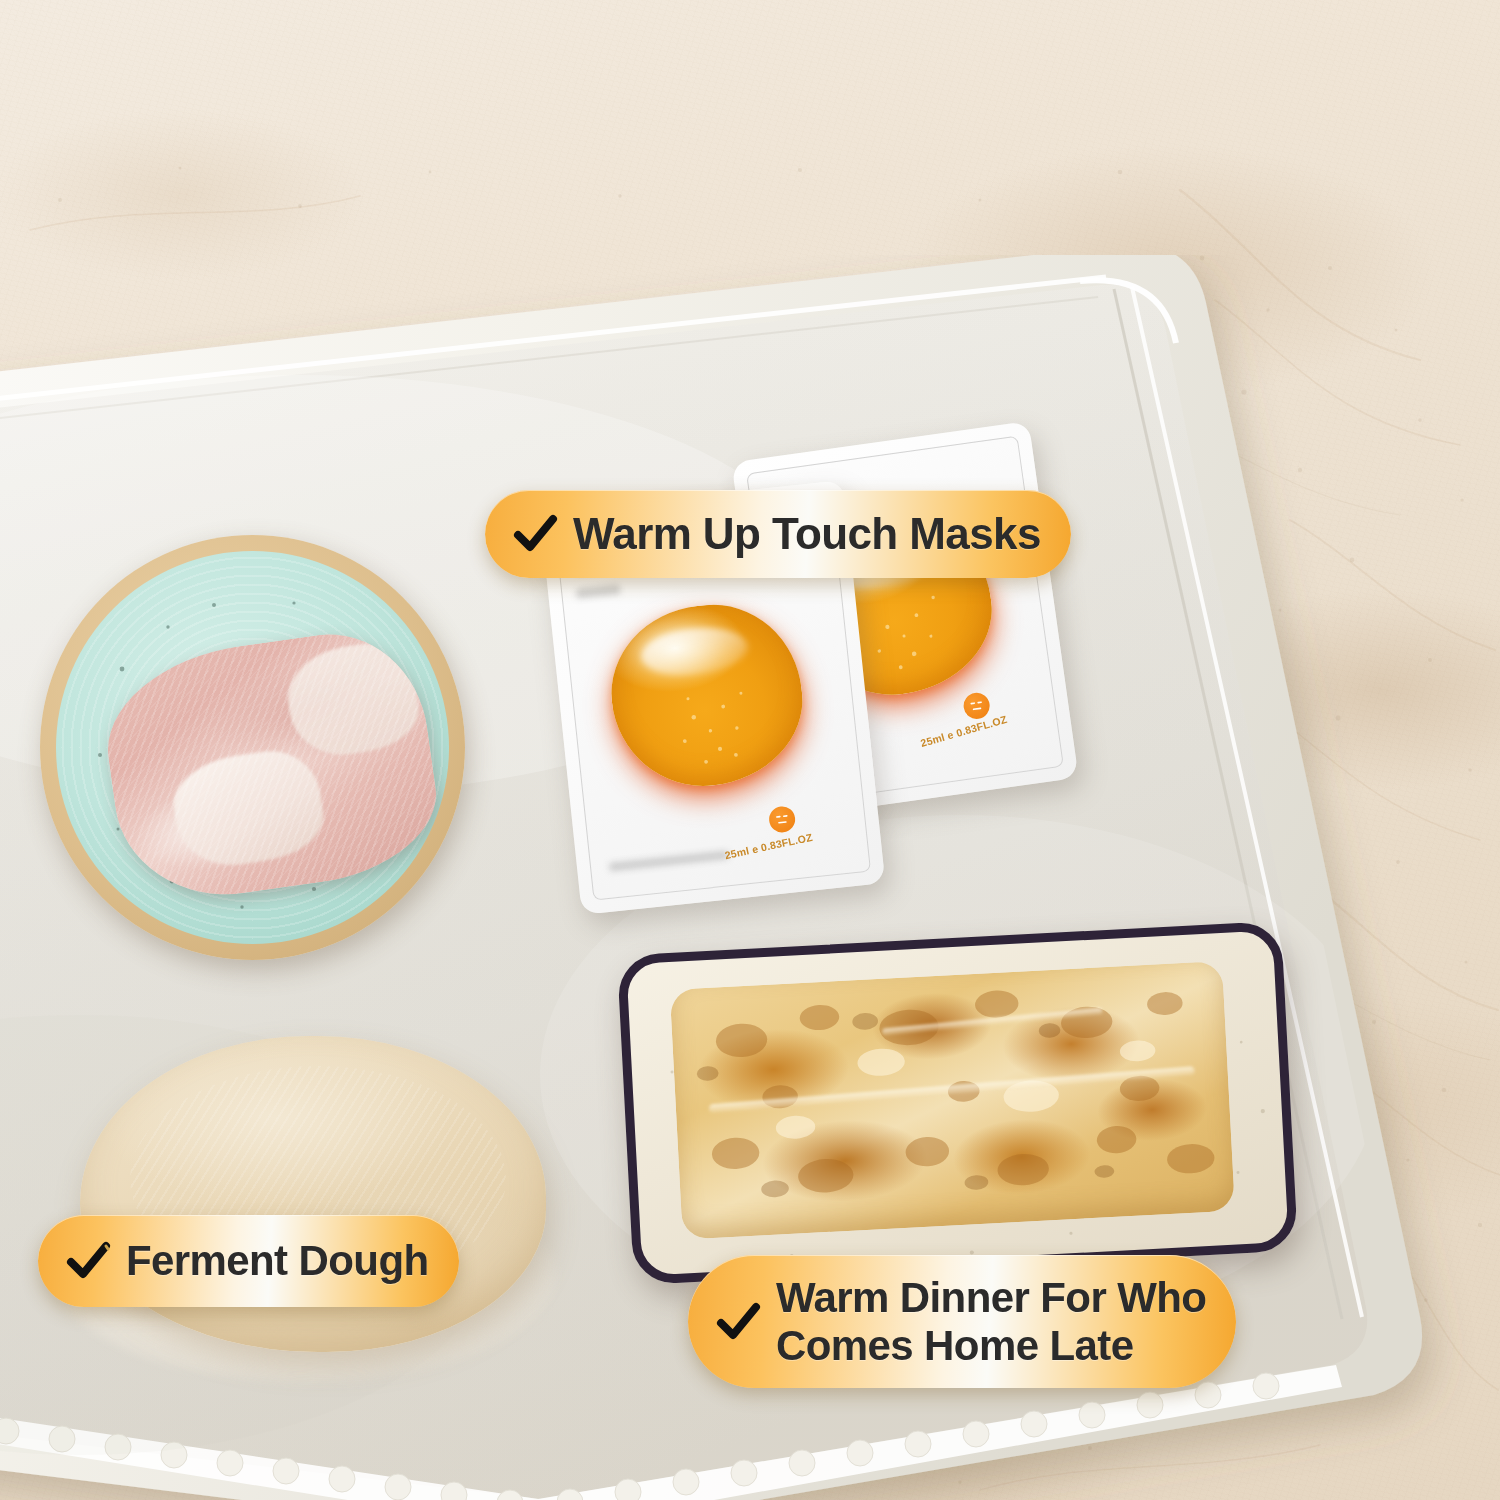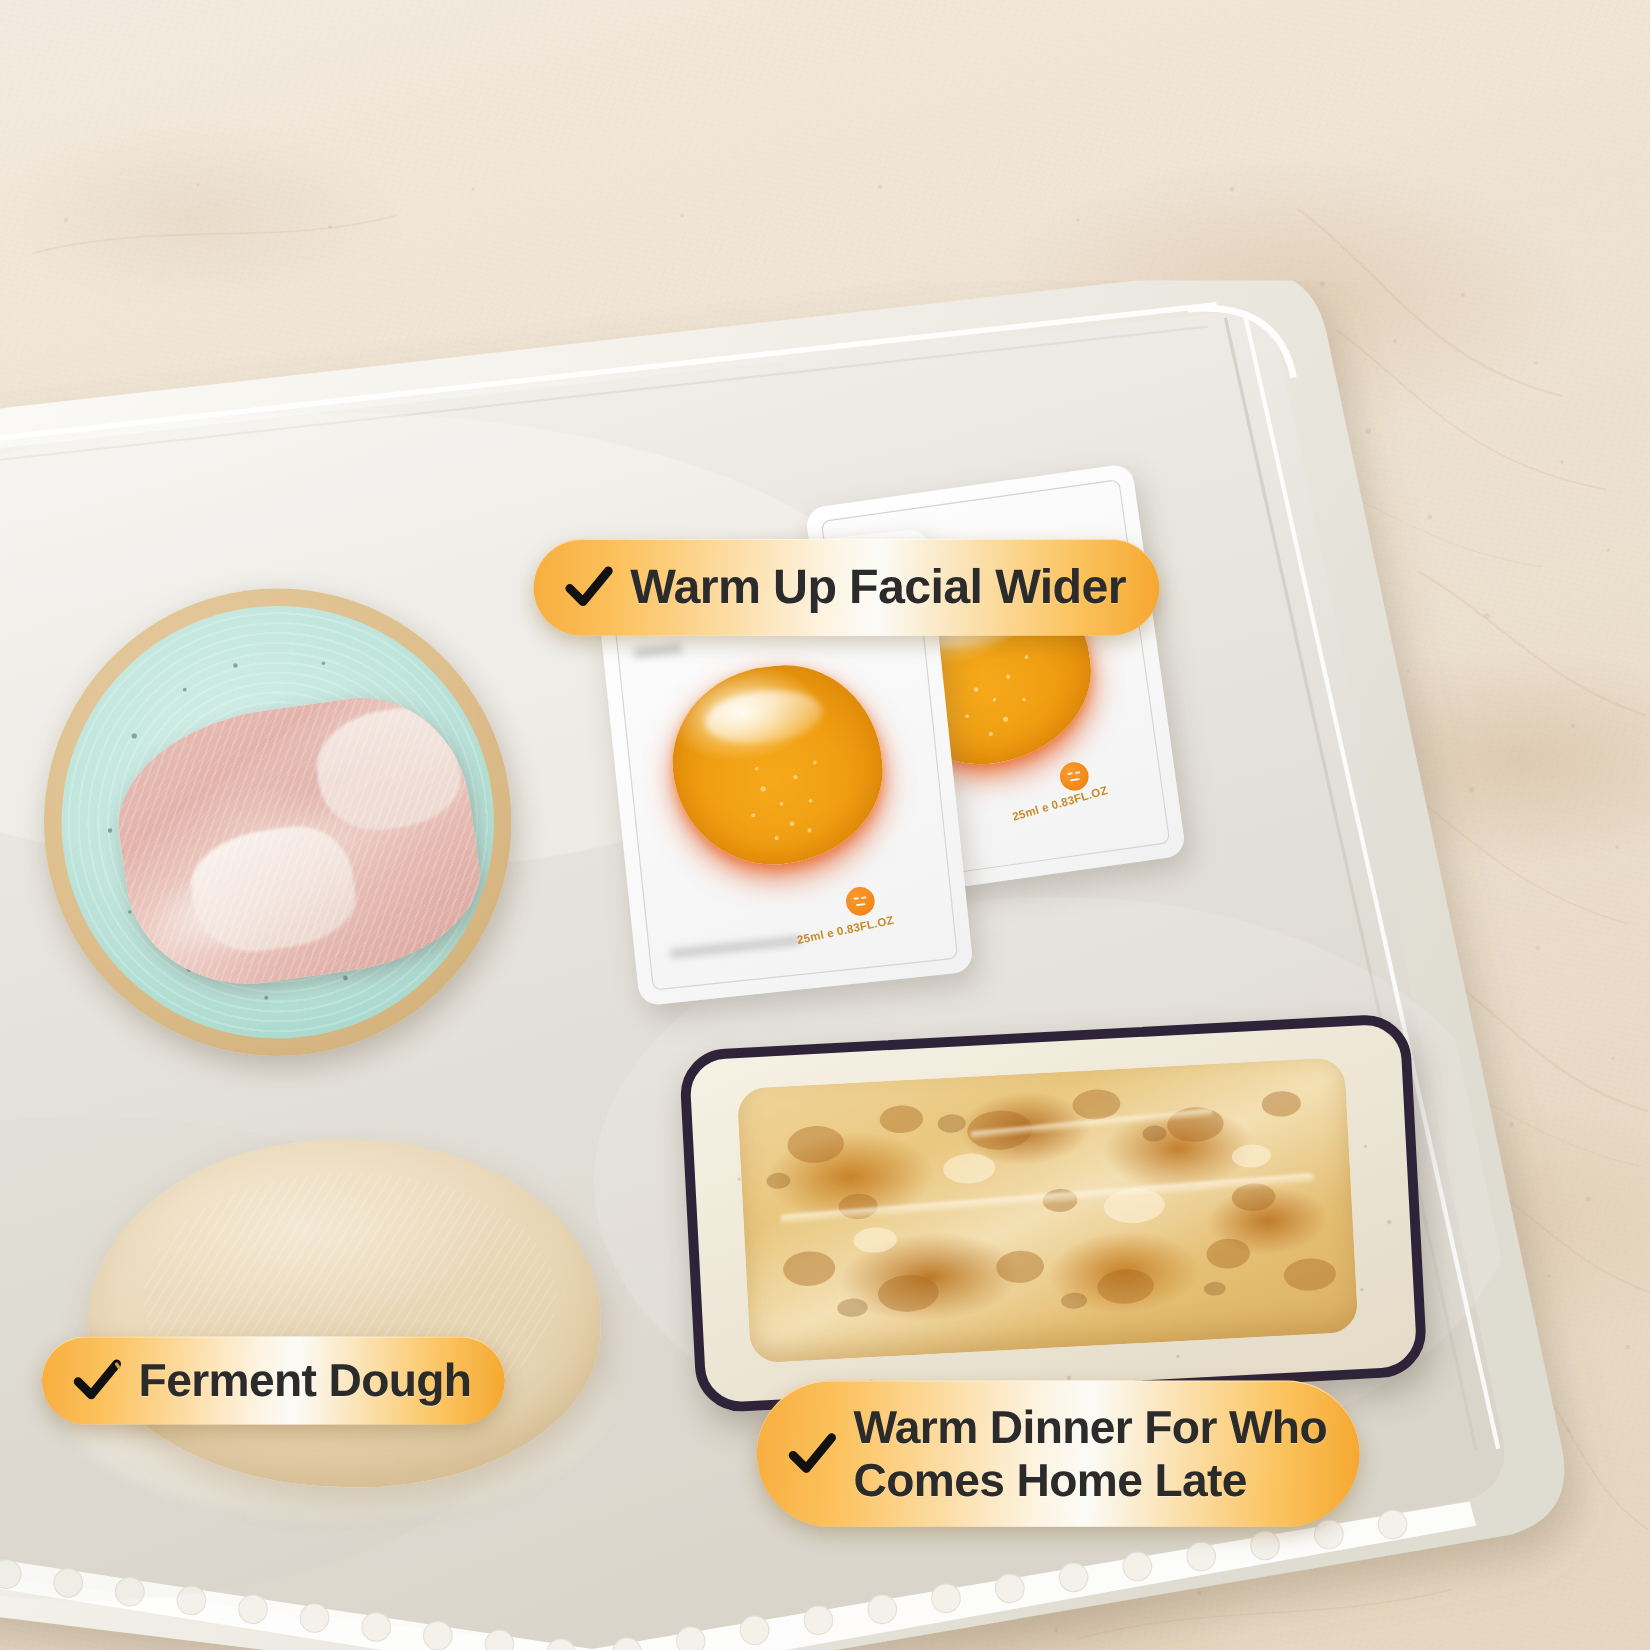--- a/index.html
+++ b/index.html
@@ -296,21 +296,21 @@
     white-space:pre-line;
     text-shadow:0 1px 0 rgba(255,255,255,.35);
   }
 
   #badge-thaw   { left:18px;  top:565px;  height:88px;  }
   #badge-thaw   .badge-text { font-size:44px; }
 
   #badge-masks  { left:485px; top:490px;  height:88px;  }
   #badge-masks  .badge-text { font-size:44px; }
 
-  #badge-dough  { left:38px;  top:1215px; height:80px;  }
+  #badge-dough  { left:38px;  top:1215px; height:92px;  }
   #badge-dough  .badge-text { font-size:42px; }
 
   #badge-dinner { left:688px; top:1255px; height:133px; }
   #badge-dinner .badge-text { font-size:42px; line-height:1.14; }
 </style>
 </head>
 <body>
 
 <div id="stage">
 
@@ -676,21 +676,21 @@
       <div class="dough-dust"></div>
     </div>
   </div>
 
 
 
   <div class="badge" id="badge-masks">
     <svg class="badge-check" viewBox="0 0 48 48">
       <path d="M7 25 L19 37 L42 9" fill="none" stroke="#111111" stroke-width="8" stroke-linecap="round" stroke-linejoin="round"></path>
     </svg>
-    <span class="badge-text">Warm Up Facial Wider</span>
+    <span class="badge-text">Warm Up Touch Masks</span>
   </div>
 
   <div class="badge" id="badge-dough">
     <svg class="badge-check" viewBox="0 0 48 48">
       <path d="M7 25 L19 37 L42 9" fill="none" stroke="#111111" stroke-width="8" stroke-linecap="round" stroke-linejoin="round"></path>
       <path d="M42 9 L44 12" fill="none" stroke="#caa14a" stroke-width="3" stroke-linecap="round"></path>
     </svg>
     <span class="badge-text">Ferment Dough</span>
   </div>
 

